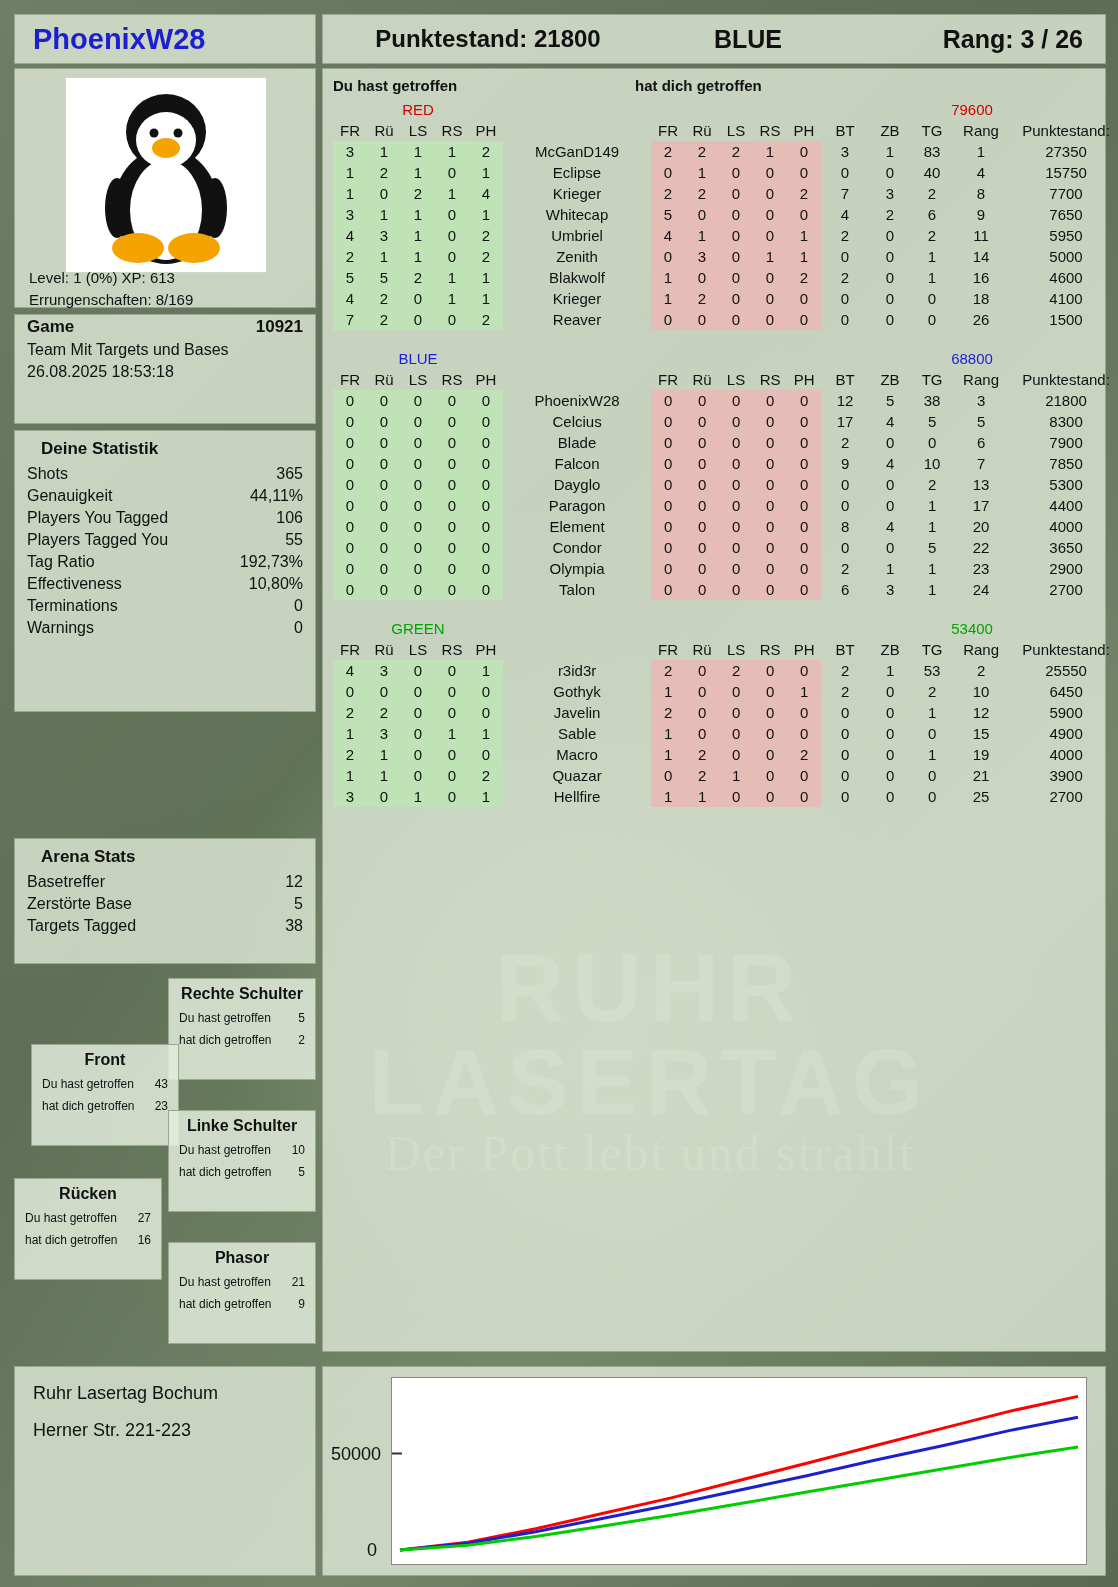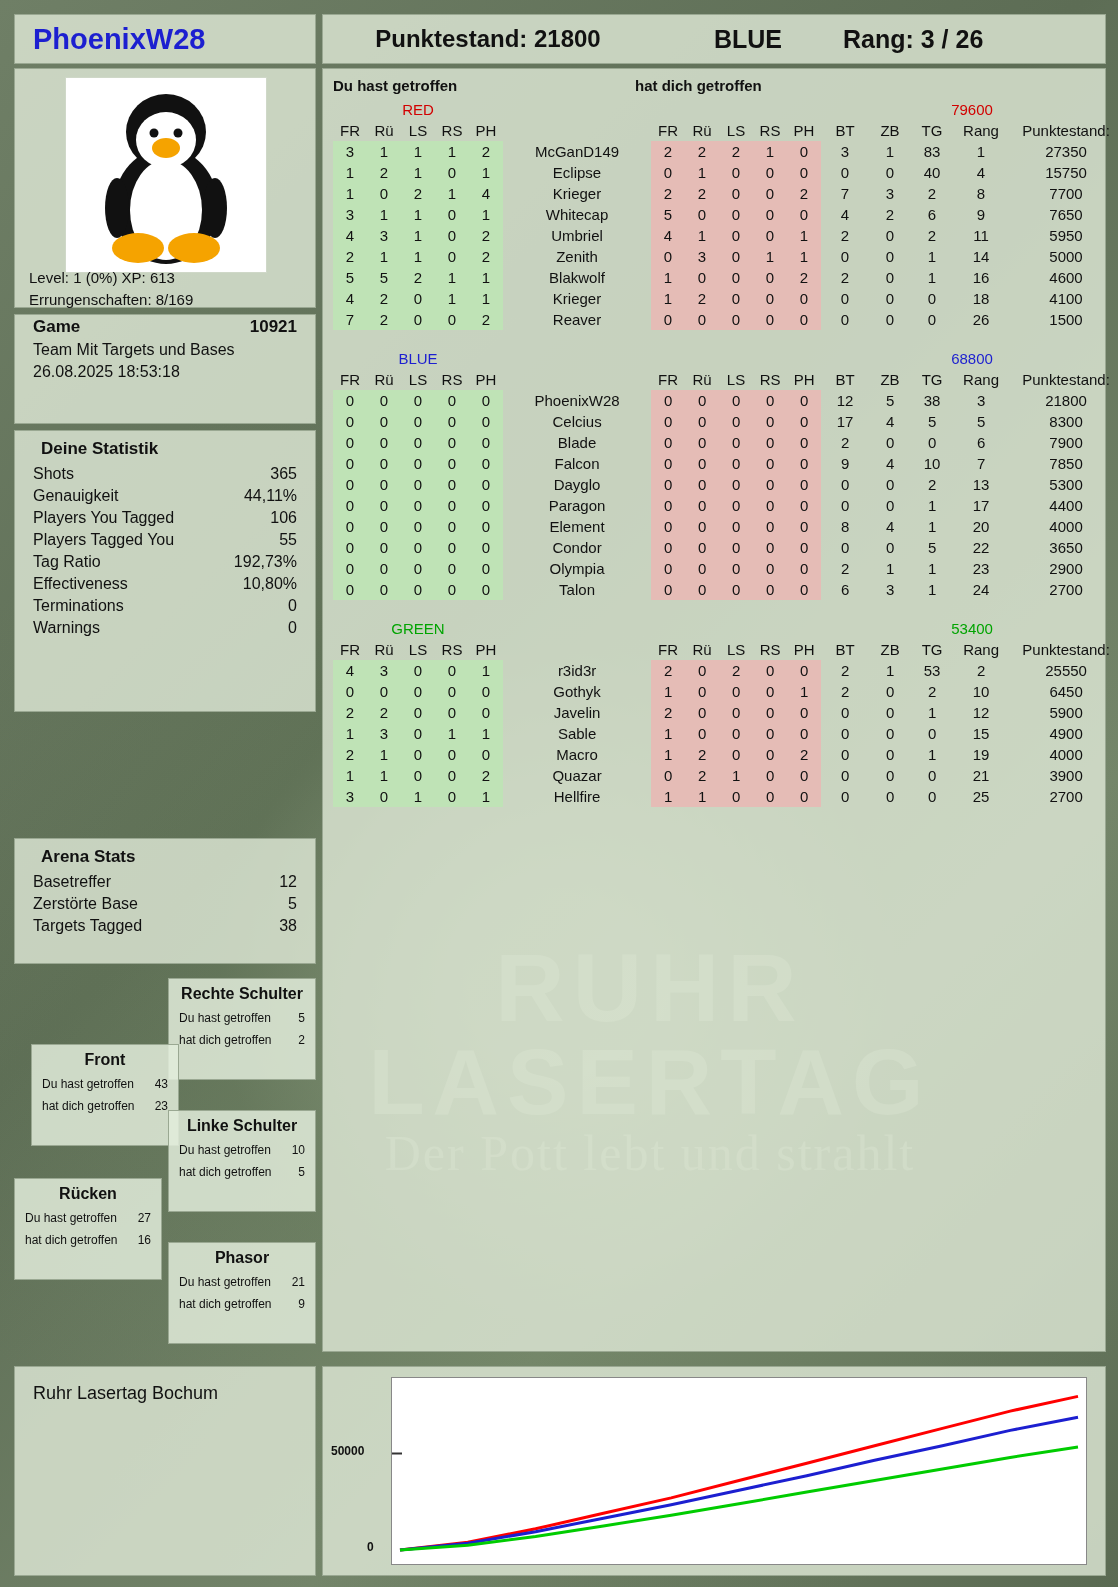--- a/index.html
+++ b/index.html
@@ -30,31 +30,31 @@
     background:rgba(222,232,214,.82);
     border:1px solid #9aa892;
   }
 
   
   #hdr-name{left:14px;top:14px;width:300px;height:48px;}
   #hdr-name .nm{color:#1c1fd0;font-size:29px;font-weight:bold;padding:8px 0 0 18px;}
   #hdr-main{left:322px;top:14px;width:782px;height:48px;display:flex;align-items:center;}
   #hdr-main .score{flex:0 0 330px;text-align:center;font-size:24px;font-weight:bold;color:#111;}
   #hdr-main .team{flex:0 0 190px;text-align:center;font-size:25px;font-weight:bold;color:#111;}
-  #hdr-main .rank{flex:1;padding-right:22px;font-size:25px;font-weight:bold;color:#111;}
+  #hdr-main .rank{flex:1;text-align:right;padding-right:22px;font-size:25px;font-weight:bold;color:#111;}
 
   
   #player-card{left:14px;top:68px;width:300px;height:238px;}
   .avatar{position:absolute;left:50px;top:8px;width:200px;height:194px;background:#fff;border:1px solid #cfd8c8;}
   .peng{position:absolute;left:50%;top:10px;transform:translateX(-50%);}
   .lvl{position:absolute;left:14px;top:200px;font-size:15px;color:#111;}
   .ach{position:absolute;left:14px;top:222px;font-size:15px;color:#111;}
 
   #game-card{left:14px;top:314px;width:300px;height:108px;}
-  .rowline{display:flex;justify-content:space-between;font-size:16px;color:#111;padding:2px 18px;}
+  .rowline{display:flex;justify-content:space-between;font-size:16px;color:#111;padding:2px 12px;}
   .rowline.b{font-weight:bold;font-size:17px;}
 
   #stat-card{left:14px;top:430px;width:300px;height:280px;}
   #arena-card{left:14px;top:838px;width:300px;height:124px;}
   .cardtitle{font-weight:bold;font-size:17px;color:#111;padding:8px 14px 4px 14px;margin-left:12px;}
 
   
   .bp{position:absolute;background:rgba(226,236,218,.85);border:1px solid #9aa892;}
   .bp .t{text-align:center;font-weight:bold;font-size:16px;color:#111;padding:6px 8px 4px;}
   .bp .r{display:flex;justify-content:space-between;font-size:12px;color:#111;padding:4px 10px;}
@@ -80,21 +80,21 @@
   .hdrrow td{font-size:13px;color:#333;}
   .hit{background:#bfe3b6;}
   .got{background:#e5bcb6;}
   .nm-cell{text-align:center;font-size:16px;}
   .sc-cell{text-align:right;padding-right:4px;}
   .spacer td{height:14px;}
 
   
   #chart-card{left:322px;top:1366px;width:782px;height:208px;}
   .plot{position:absolute;left:68px;top:10px;width:694px;height:186px;background:#fff;border:1px solid #888;}
-  .ylab{position:absolute;font-size:12px;color:#111;font-weight:bold;}
+  .ylab{position:absolute;font-size:18px;color:#111;}
 </style>
 </head>
 <body>
 
 <div class="bg"></div>
 
 <div class="watermark">
   <div class="l1">RUHR</div>
   <div class="l2">LASERTAG</div>
   <div class="l3">Der Pott lebt und strahlt</div>
@@ -251,20 +251,21 @@
       <span>21</span>
     </div>
     <div class="r">
       <span>hat dich getroffen</span>
       <span>9</span>
     </div>
   </div>
 
 <div class="panel" id="addr-card">
   <div class="addr">Ruhr Lasertag Bochum</div>
+  <div class="addr">Herner Str. 221-223</div>
 </div>
 
 <div class="panel" id="main-card">
   <div class="colhdr">
     <div class="a">Du hast getroffen</div>
     <div class="b">hat dich getroffen</div>
   </div>
   <div id="teams-container">
       <table class="teamtbl">
         <colgroup>

